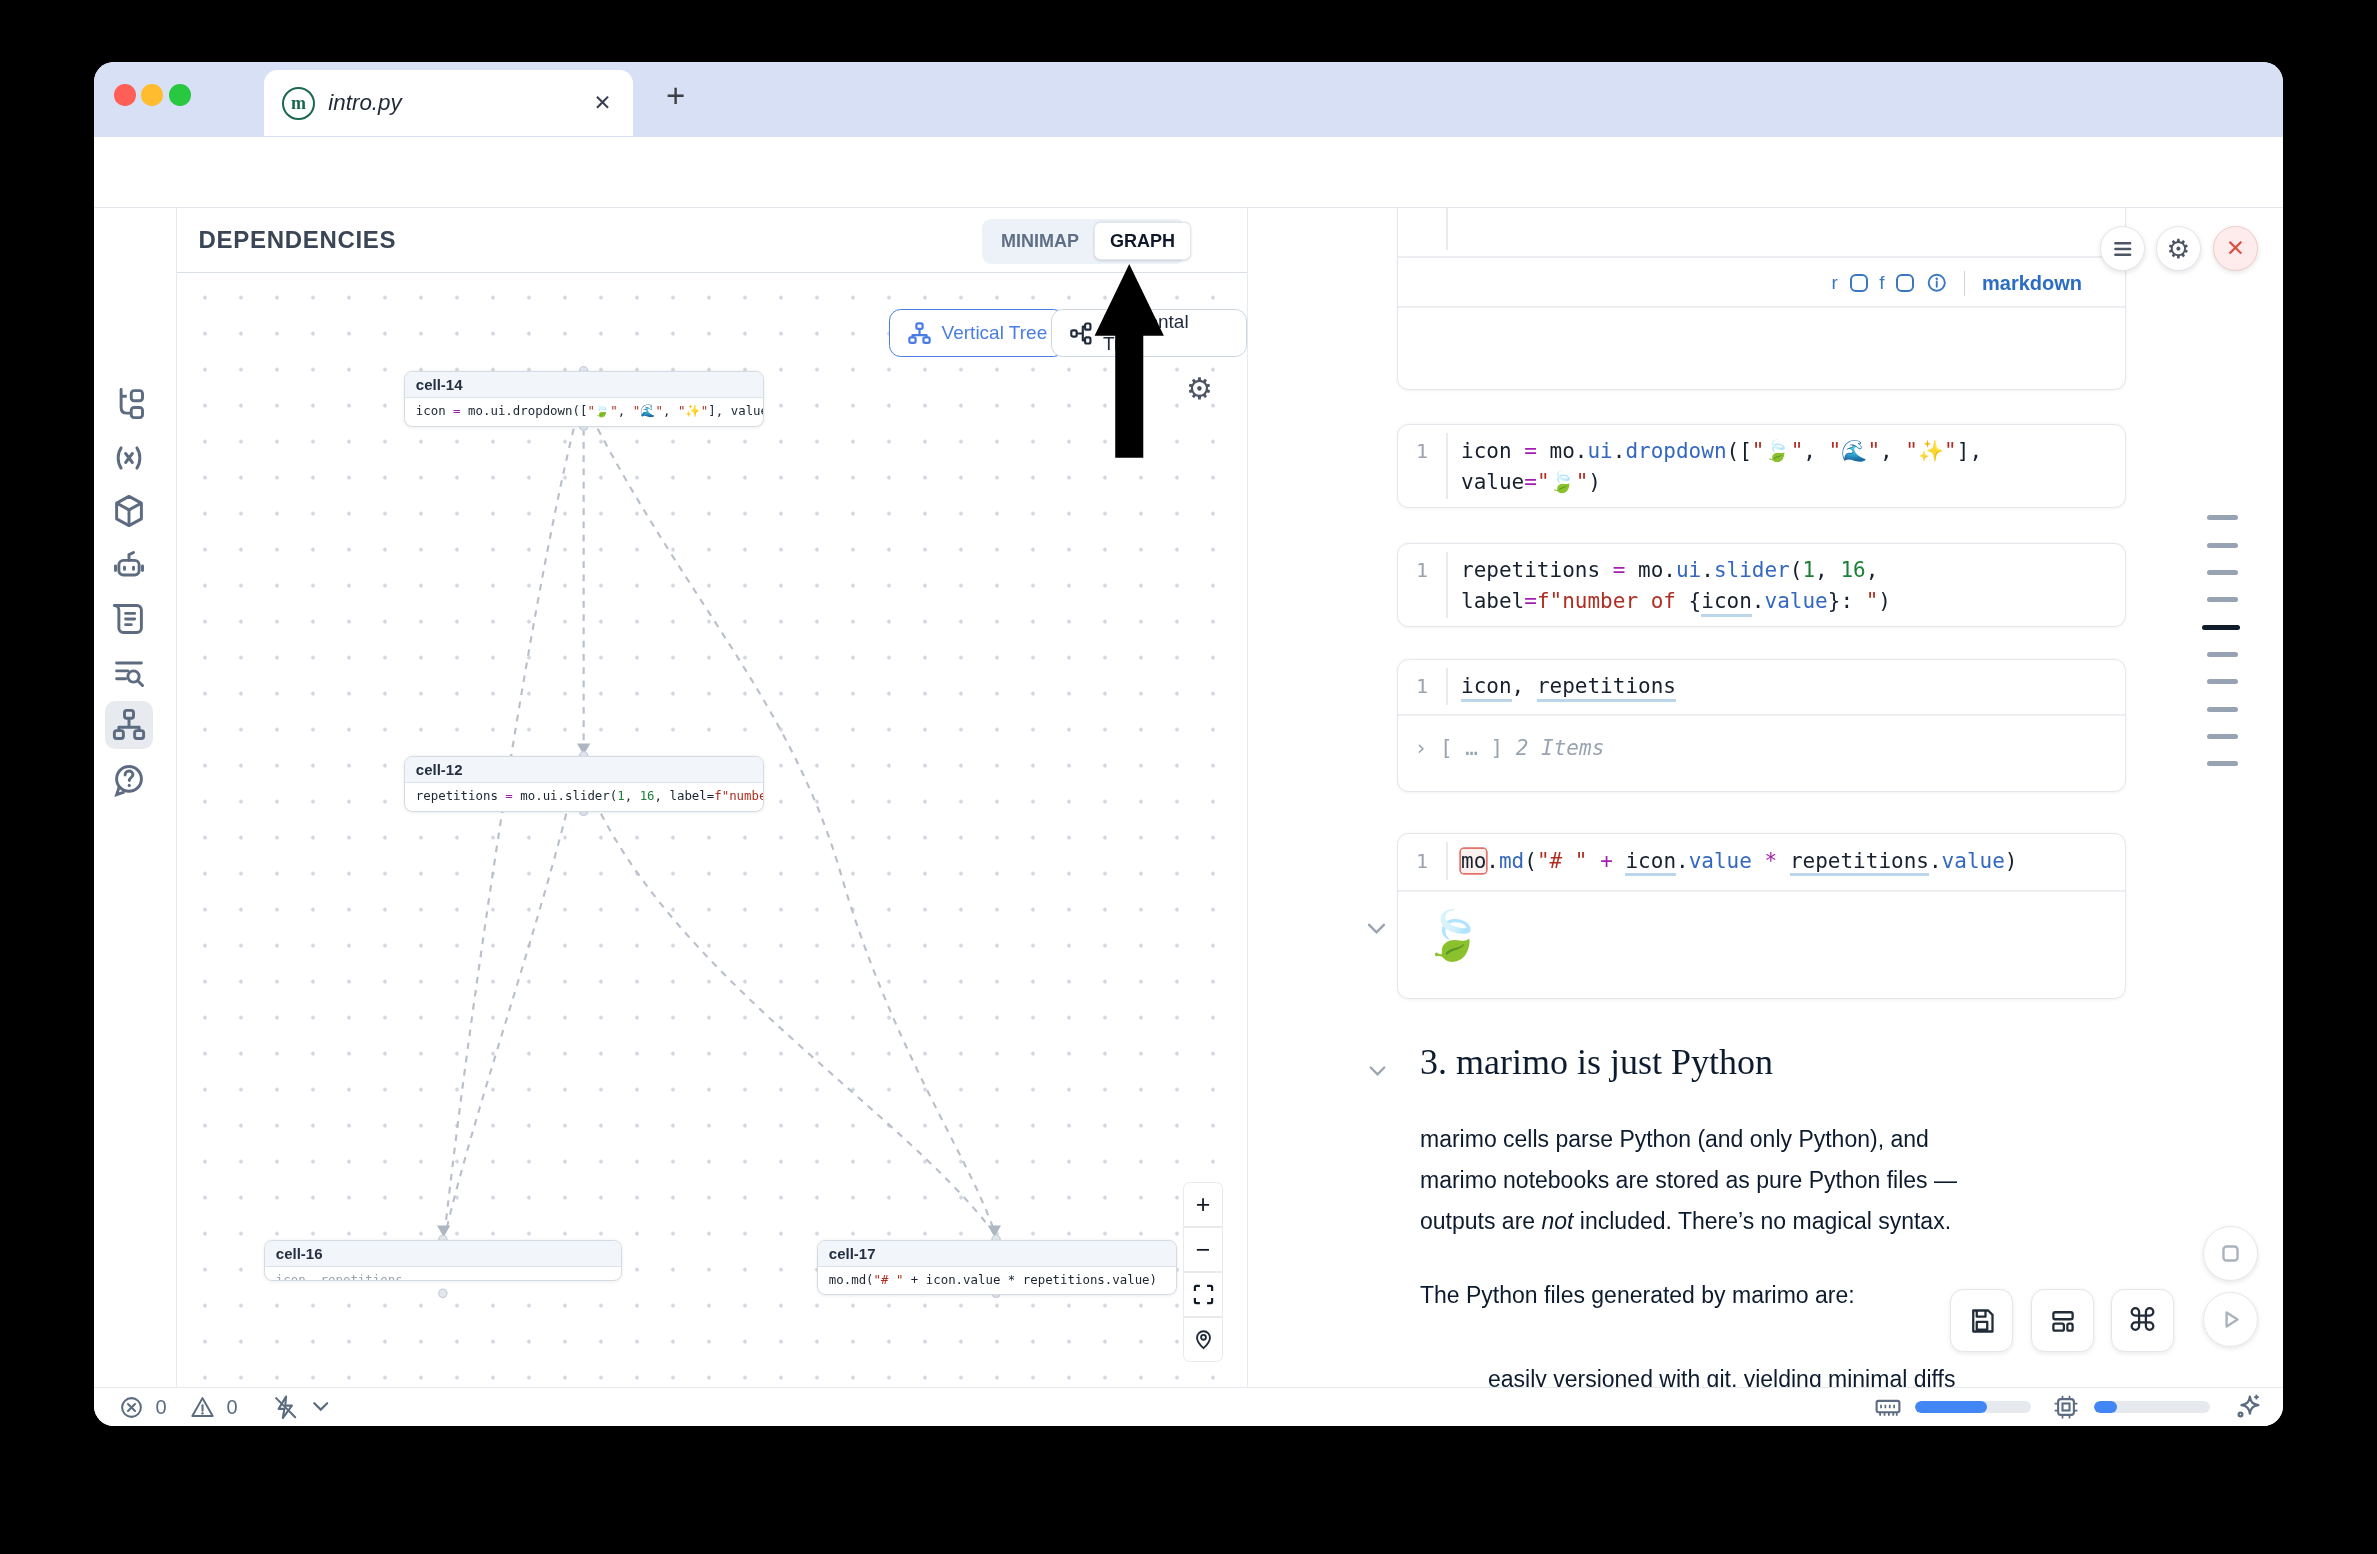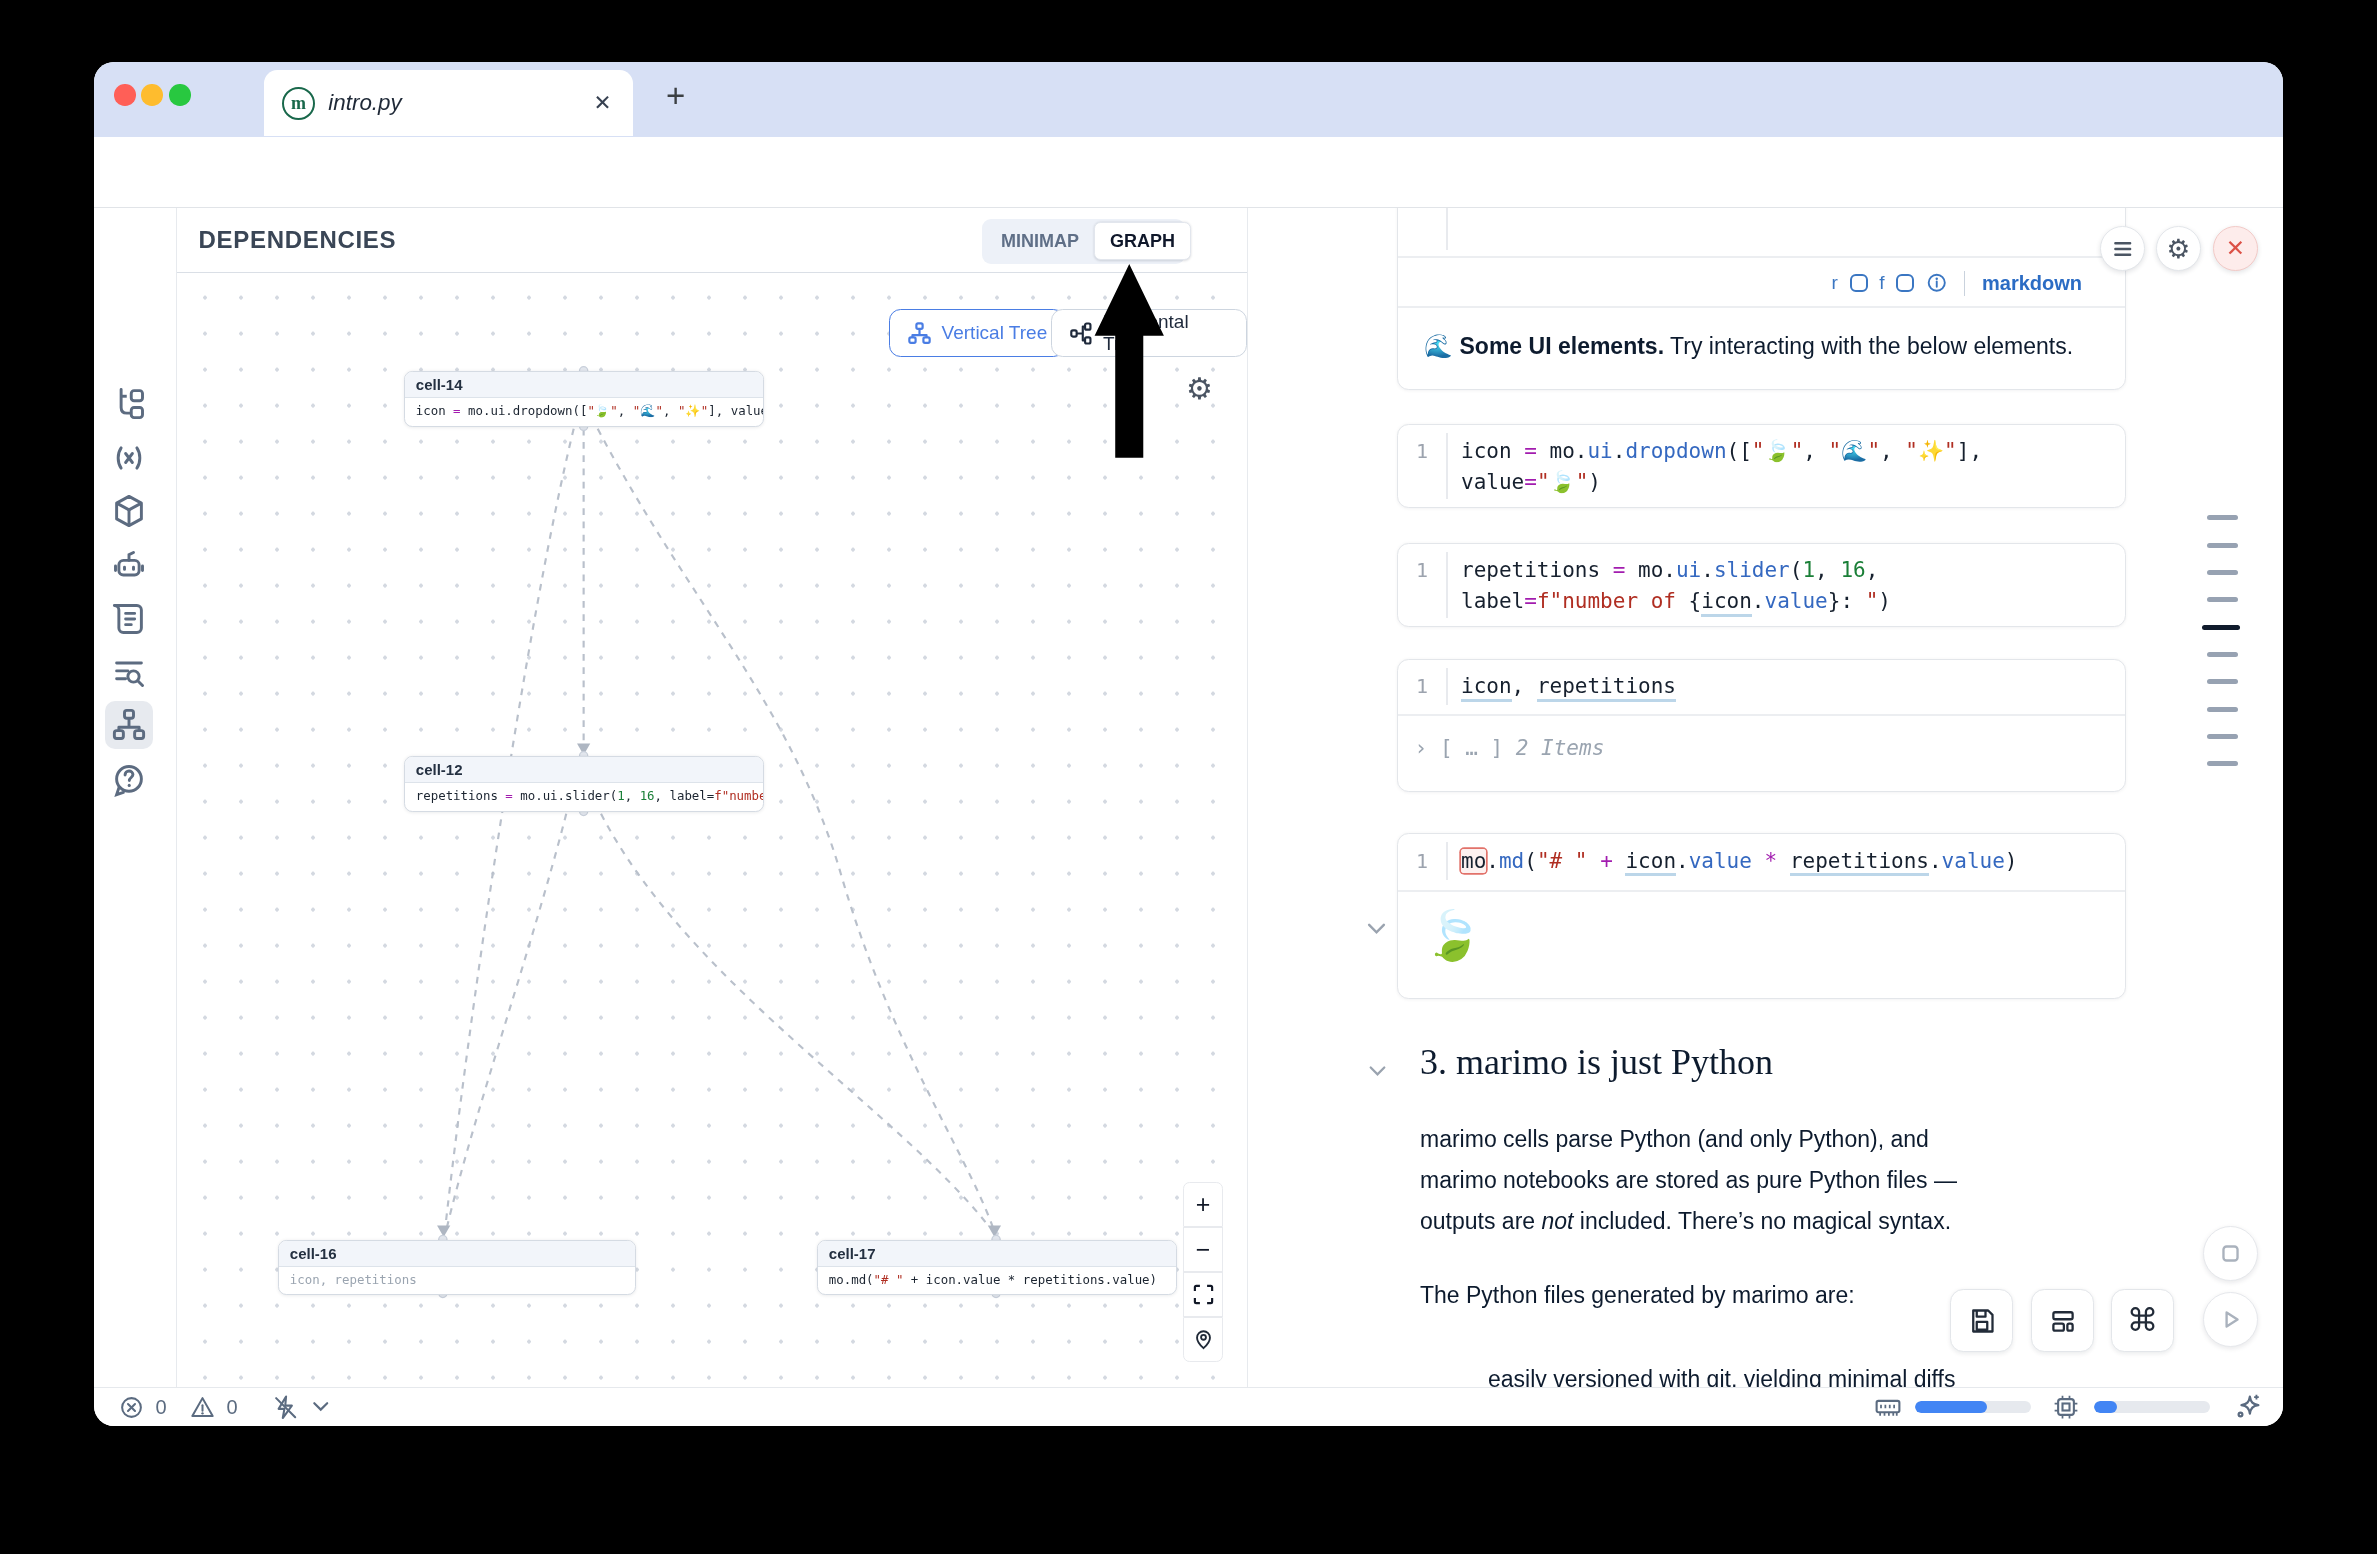--- a/index.html
+++ b/index.html
@@ -250,21 +250,21 @@
     <div class="abs" style="left:1009px;top:98px;font-size:30px;color:#4b5563">⚙</div>
 
     <div class="node" style="left:227px;top:98px;width:360px;height:56px">
       <div class="node-head">cell-14</div>
       <div class="node-code"><span class="tok-p">icon </span><span class="tok-op">=</span><span class="tok-p"> mo.ui.dropdown([</span><span class="tok-str">"🍃"</span><span class="tok-p">, </span><span class="tok-str">"🌊"</span><span class="tok-p">, </span><span class="tok-str">"✨"</span><span class="tok-p">], value=</span></div>
     </div>
     <div class="node" style="left:227px;top:483px;width:360px;height:56px">
       <div class="node-head">cell-12</div>
       <div class="node-code"><span class="tok-p">repetitions </span><span class="tok-op">=</span><span class="tok-p"> mo.ui.slider(</span><span class="tok-num">1</span><span class="tok-p">, </span><span class="tok-num">16</span><span class="tok-p">, label=</span><span class="tok-str">f"number of </span></div>
     </div>
-    <div class="node" style="left:101px;top:967px;width:358px;height:55px">
+    <div class="node" style="left:87px;top:967px;width:358px;height:41px">
       <div class="node-head">cell-16</div>
       <div class="node-code"><span class="tok-g">icon, repetitions</span></div>
     </div>
     <div class="node" style="left:640px;top:967px;width:360px;height:55px">
       <div class="node-head">cell-17</div>
       <div class="node-code"><span class="tok-p">mo.md(</span><span class="tok-str">"# "</span><span class="tok-p"> + icon.value * repetitions.value)</span></div>
     </div>
 
     <div class="zoomctl">
       <div class="zbtn" style="border-radius:6.6px 6.6px 0 0">+</div>
@@ -296,21 +296,20 @@
         <span class="tgl-box"></span>
         <svg width="21.5" height="21.5" viewBox="0 0 32 32" fill="none" stroke="#3a76c2" stroke-width="2.8">
             <circle cx="16" cy="16" r="12"></circle>
             <path d="M16 14v8" stroke-linecap="round"></path>
             <circle cx="16" cy="10" r="1.8" fill="#3a76c2" stroke="none"></circle>
           </svg>
         <span style="width:1.7px;height:25px;background:#c9d2dd;margin:0 5px"></span>
         <span class="md-label">markdown</span>
       </div>
       <div class="celldiv" style="top:135px"></div>
-      <div class="abs prose" style="left:26.5px;top:162px;font-size:23px"><span>🌊 </span><span class="tok-b">Some UI elements.</span><span> Try interacting with the below elements.</span></div>
     </div>
 
     <div class="cell" style="top:216px;height:84px">
       <div class="gutter" style="top:10.8px">1</div>
       <div class="gutline"></div>
       <div class="codebody" style="top:10.8px"><span class="tok-p">icon </span><span class="tok-op">=</span><span class="tok-p"> mo.</span><span class="tok-fn">ui</span><span class="tok-p">.</span><span class="tok-fn">dropdown</span><span class="tok-p">([</span><span class="tok-str">"🍃"</span><span class="tok-p">, </span><span class="tok-str">"🌊"</span><span class="tok-p">, </span><span class="tok-str">"✨"</span><span class="tok-p">],
 </span><span class="tok-p">value</span><span class="tok-op">=</span><span class="tok-str">"🍃"</span><span class="tok-p">)</span></div>
     </div>
 
     <div class="cell" style="top:335px;height:84px">

